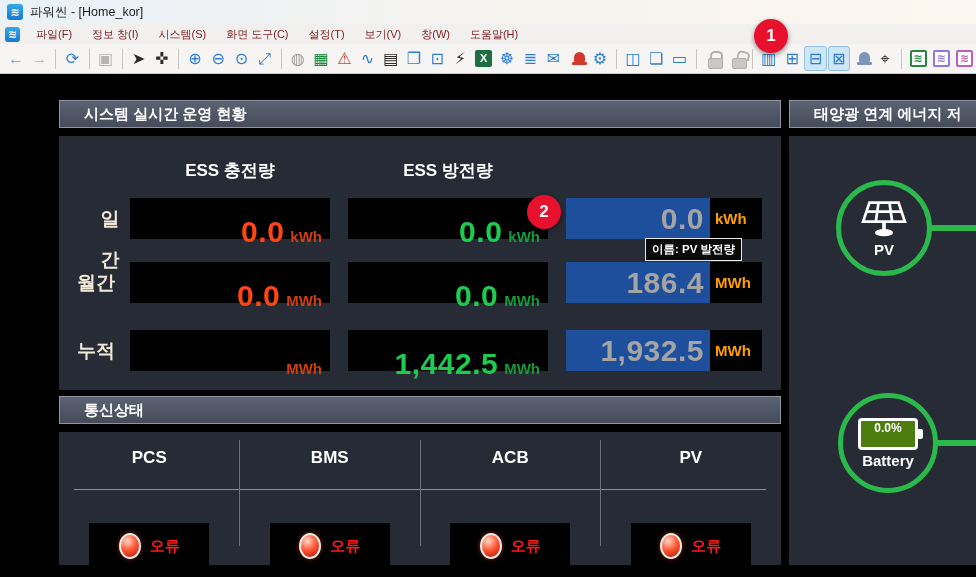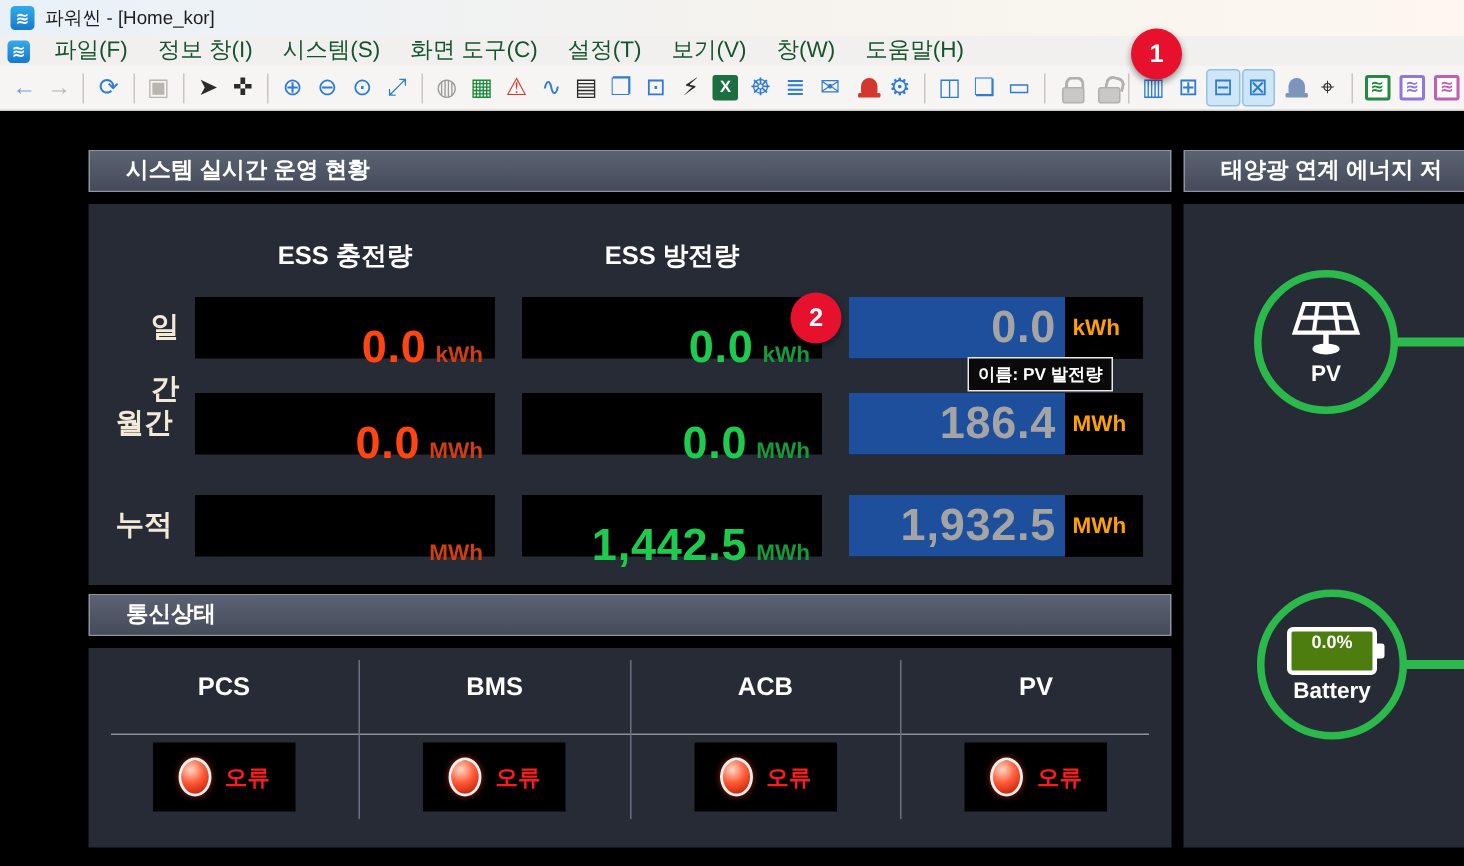--- a/index.html
+++ b/index.html
@@ -12,21 +12,21 @@
     background:linear-gradient(90deg,#e9f1f8 0%,#f6f3ee 55%,#fdf7f0 100%);
     display:flex; align-items:center; padding-left:7px; gap:7px; }
   .applogo { width:16px; height:16px; border-radius:3px; background:linear-gradient(180deg,#34aae8,#1779d0);
     color:#fff; font-size:11px; font-weight:bold; display:flex; align-items:center; justify-content:center; }
   .title-text { font-size:12.5px; color:#1d1d1d; }
 
   
   .menubar { position:absolute; left:0; top:24px; width:976px; height:20px; background:#f1f0ef;
     display:flex; align-items:center; padding-left:5px; }
   .menubar .applogo { width:15px; height:15px; margin-right:6px; }
-  .menu-item { font-size:15px; color:#14532d; padding:0 10px; height:20px; line-height:20px; cursor:default; }
+  .menu-item { font-size:11px; color:#7f1d1d; padding:0 10px; height:20px; line-height:20px; cursor:default; }
 
   
   .toolbar { position:absolute; left:0; top:44px; width:976px; height:30px; background:#f6f5f3;
     border-bottom:1px solid #cfcdca; display:flex; align-items:center; padding-left:5px; gap:1px; }
   .tbtn { width:25px; height:25px; display:flex; align-items:center; justify-content:center;
     font-size:16px; line-height:1; color:#2e7cd6; border:1px solid transparent; border-radius:3px; }
   .tbtn.disabled { color:#b9b6b1; }
   .tbtn.dark { color:#2b2b2b; }
   .tbtn.gray { color:#9b9b9b; }
   .tbtn.red { color:#d4382c; }
@@ -76,25 +76,25 @@
   .num  { font-size:30px; font-weight:bold; letter-spacing:.5px; }
   .unit { font-size:15px; font-weight:bold; margin-left:6px;margin-top:18px; }
   .vbox-0 .num { color:#ff4612; } .vbox-0 .unit { color:#cf3f10; }
   .vbox-1 .num { color:#1ecb4f; } .vbox-1 .unit { color:#169a3c; }
   .vbox-sel { background:#000; padding:0; justify-content:stretch; align-items:stretch; }
   .vbox-sel .numarea { flex:1; background:#1d4f9c; text-align:right; padding-right:6px; line-height:41px; }
   .vbox-sel .unitarea { width:52px; background:#000; line-height:41px; padding-left:3px; }
   .vbox-sel .num { color:#a4a4a4; } .vbox-sel .unit { color:#ffa000; margin-left:2px; }
 
   
-  .comm-col { display:flex; flex-direction:column; align-items:center; }
+  .comm-col { display:flex; flex-direction:column; align-items:center;gap:28px; }
   .comm-name { height:44px; line-height:40px; color:#fff; font-size:17px; font-weight:bold; }
   .comm-hr { position:absolute; left:74px; top:489px; width:692px; height:1px; background:#8a8f98; }
   .comm-div { position:absolute; top:440px; width:1px; height:106px; background:#6a7080; }
-  .status-box { margin-top:13px; width:95px; height:46px; background:#000;
+  .status-box { margin-top:13px; width:120px; height:46px; background:#000;
     display:flex; align-items:center; justify-content:center; gap:9px; }
   .led { width:22px; height:26px; border-radius:50%; border:2px solid #ececec;
     background:radial-gradient(circle at 35% 28%, #ffd8c8 0%, #ff5a35 45%, #b31000 100%);
     box-shadow:0 0 4px rgba(255,60,20,.6); }
   .status-text { color:#ff1a1a; font-size:15px; font-weight:bold; }
 
   
   .node-circle { position:absolute; border:5px solid #2ab94a; border-radius:50%;
     display:flex; flex-direction:column; align-items:center; justify-content:center; gap:2px; }
   #pv-node { left:47px; top:44px; width:96px; height:96px; }

